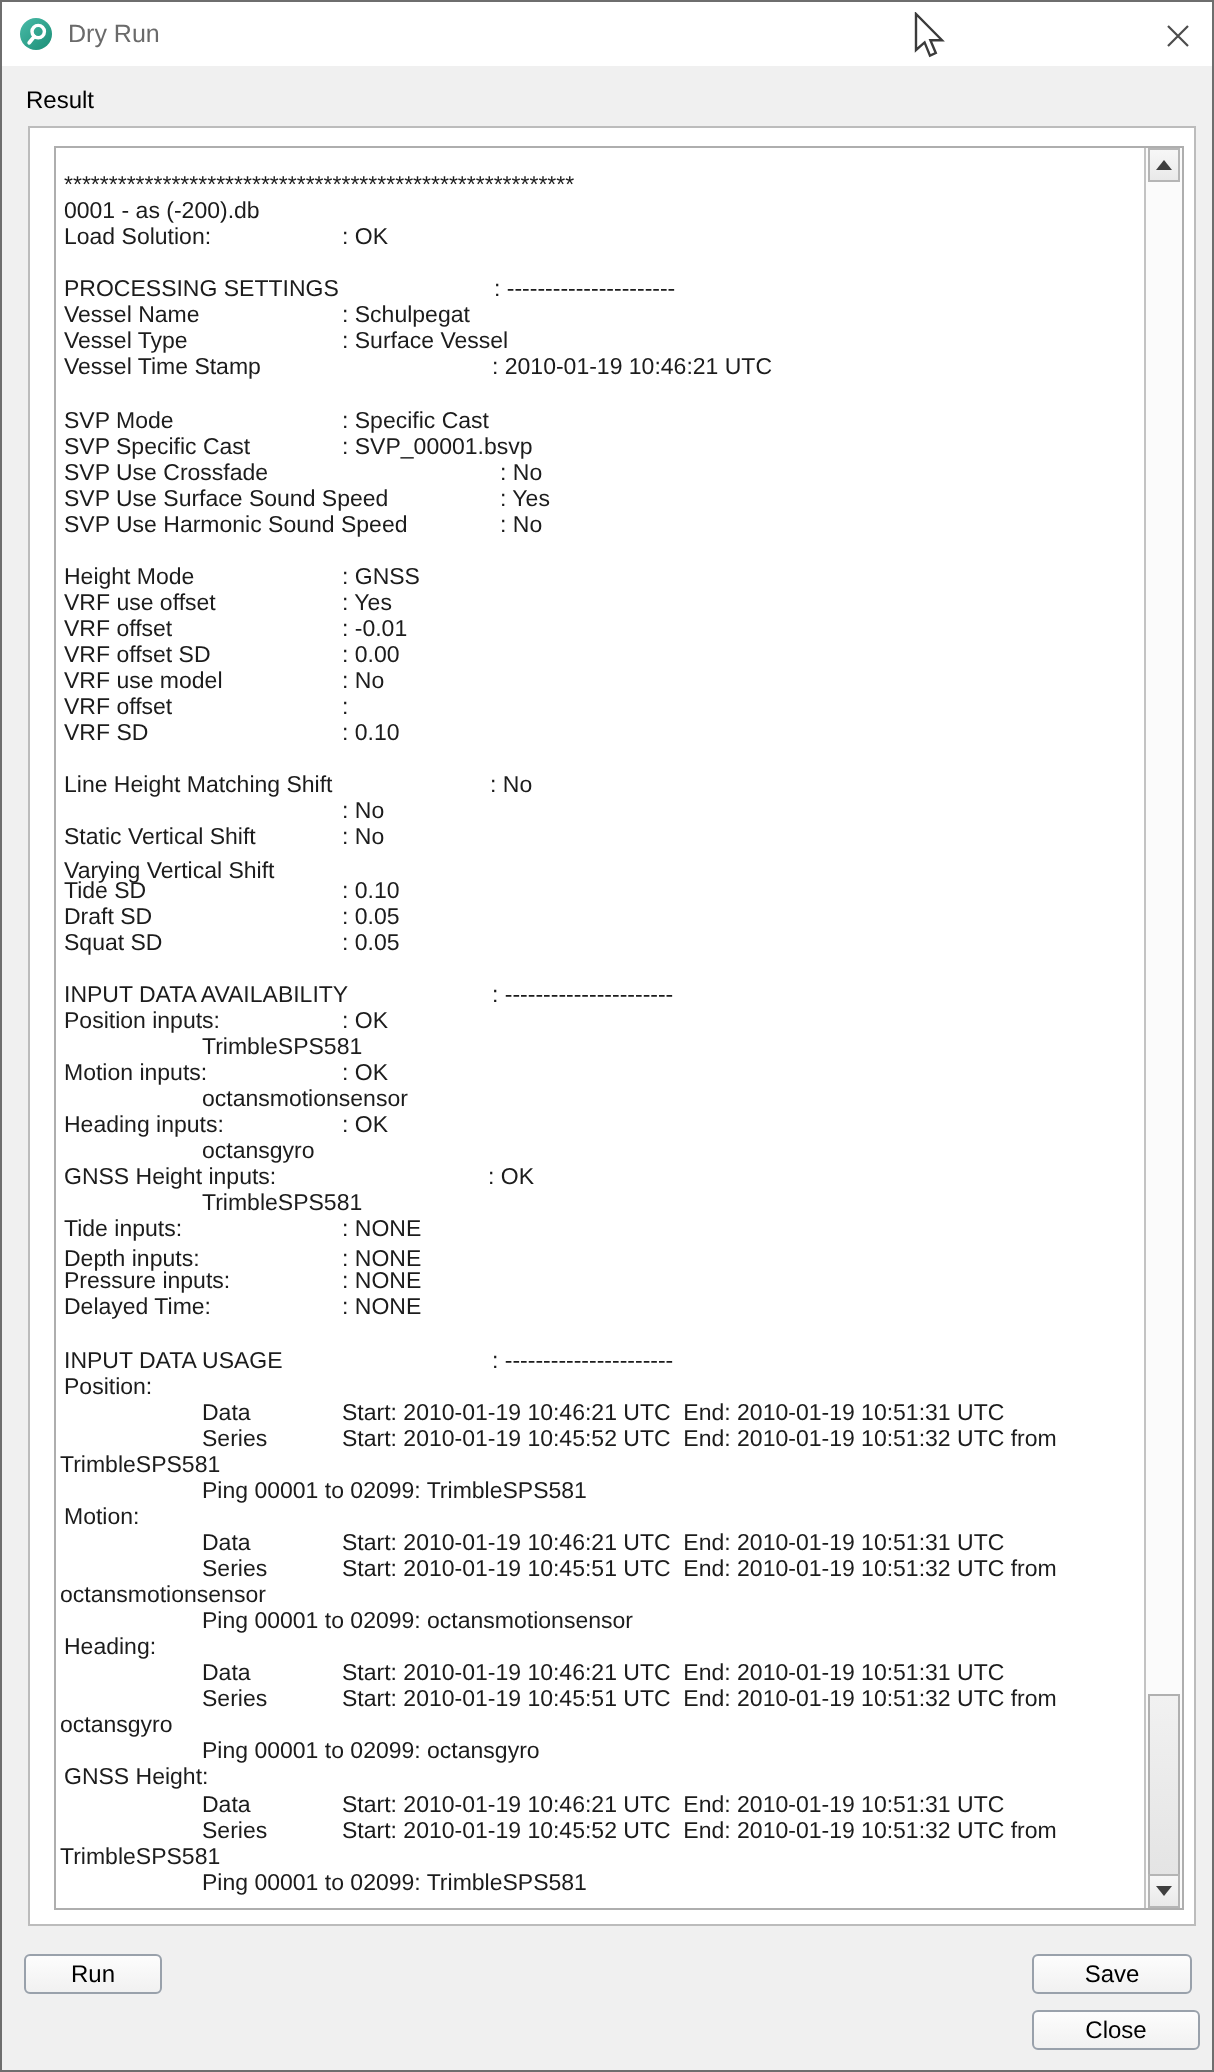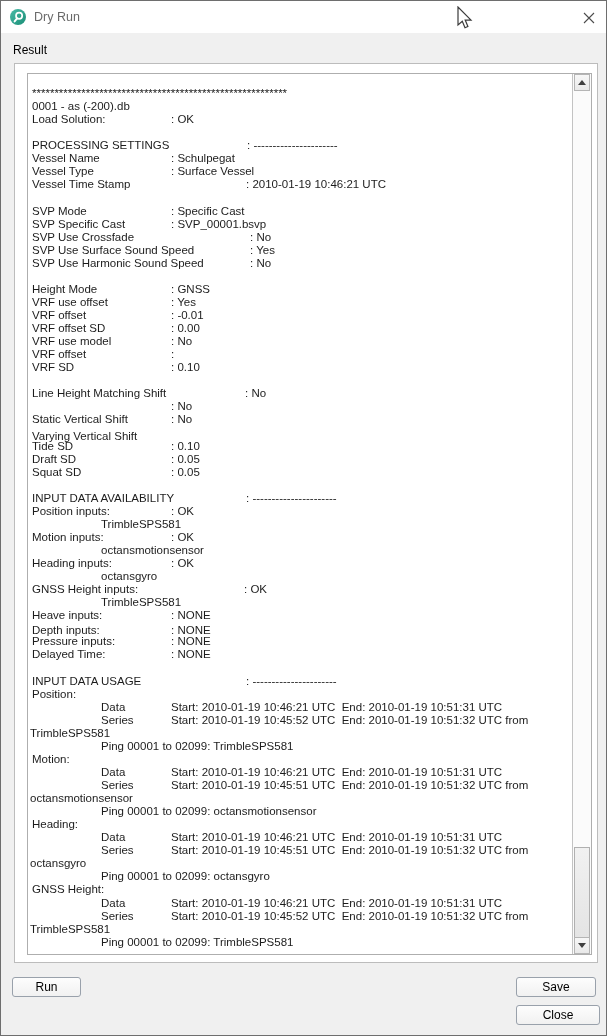--- a/index.html
+++ b/index.html
@@ -210,21 +210,21 @@
             <span style="left: 69px;">octansgyro</span>
           </div>
           <div class="cline" style="top: 509.166px;">
             <span style="left: 0px;">GNSS Height inputs:</span>
             <span style="left: 212px;">: OK</span>
           </div>
           <div class="cline" style="top: 522.223px;">
             <span style="left: 69px;">TrimbleSPS581</span>
           </div>
           <div class="cline" style="top: 535.28px;">
-            <span style="left: 0px;">Heave inputs:</span>
+            <span style="left: 0px;">Tide inputs:</span>
             <span style="left: 139px;">: NONE</span>
           </div>
           <div class="cline" style="top: 550px;">
             <span style="left: 0px;">Depth inputs:</span>
             <span style="left: 139px;">: NONE</span>
           </div>
           <div class="cline" style="top: 561.394px;">
             <span style="left: 0px;">Pressure inputs:</span>
             <span style="left: 139px;">: NONE</span>
           </div>

